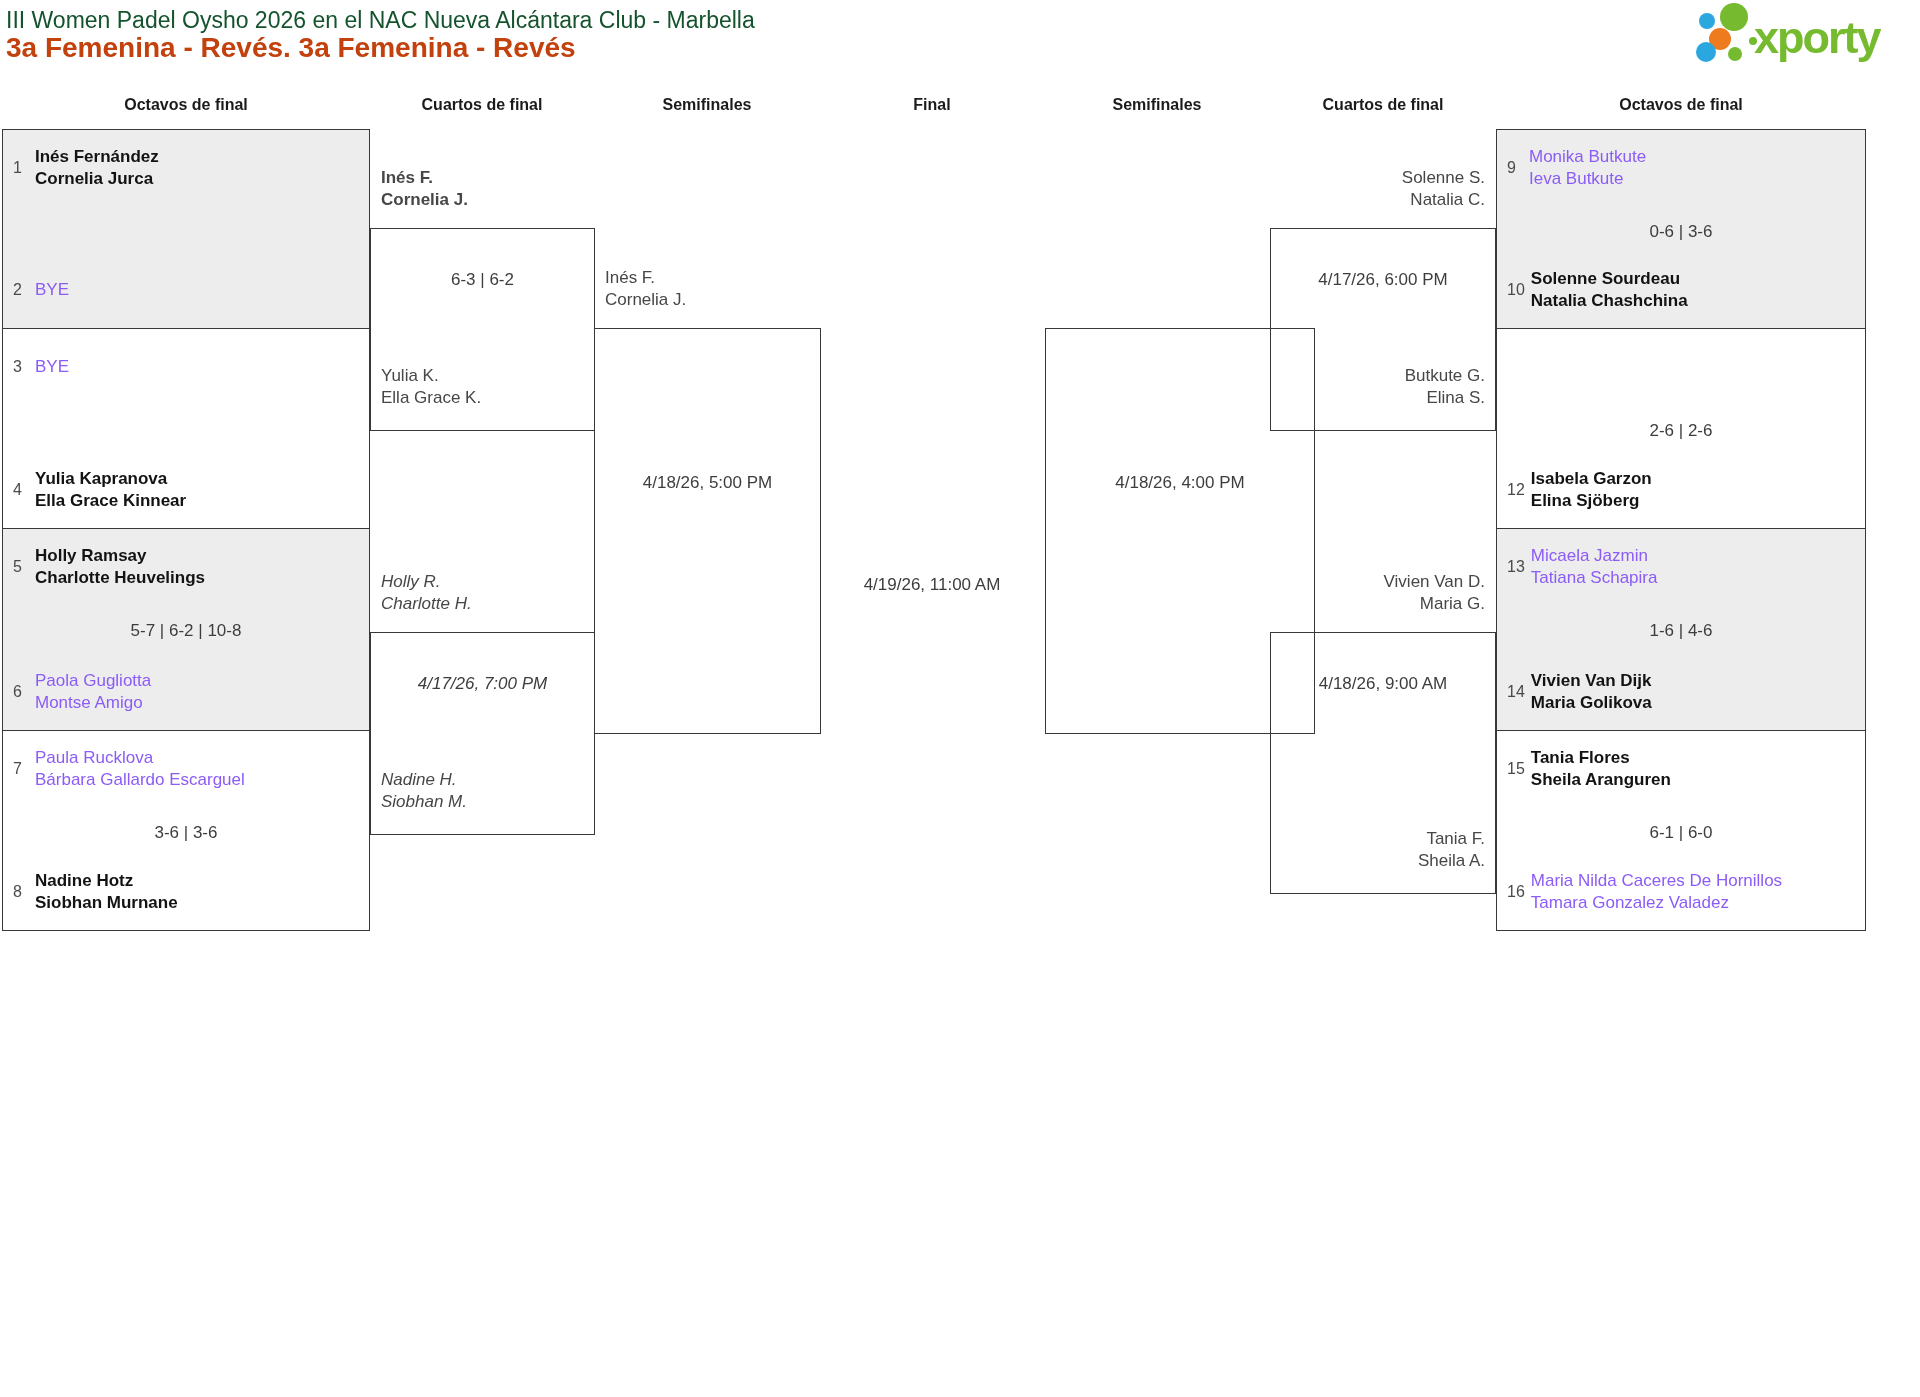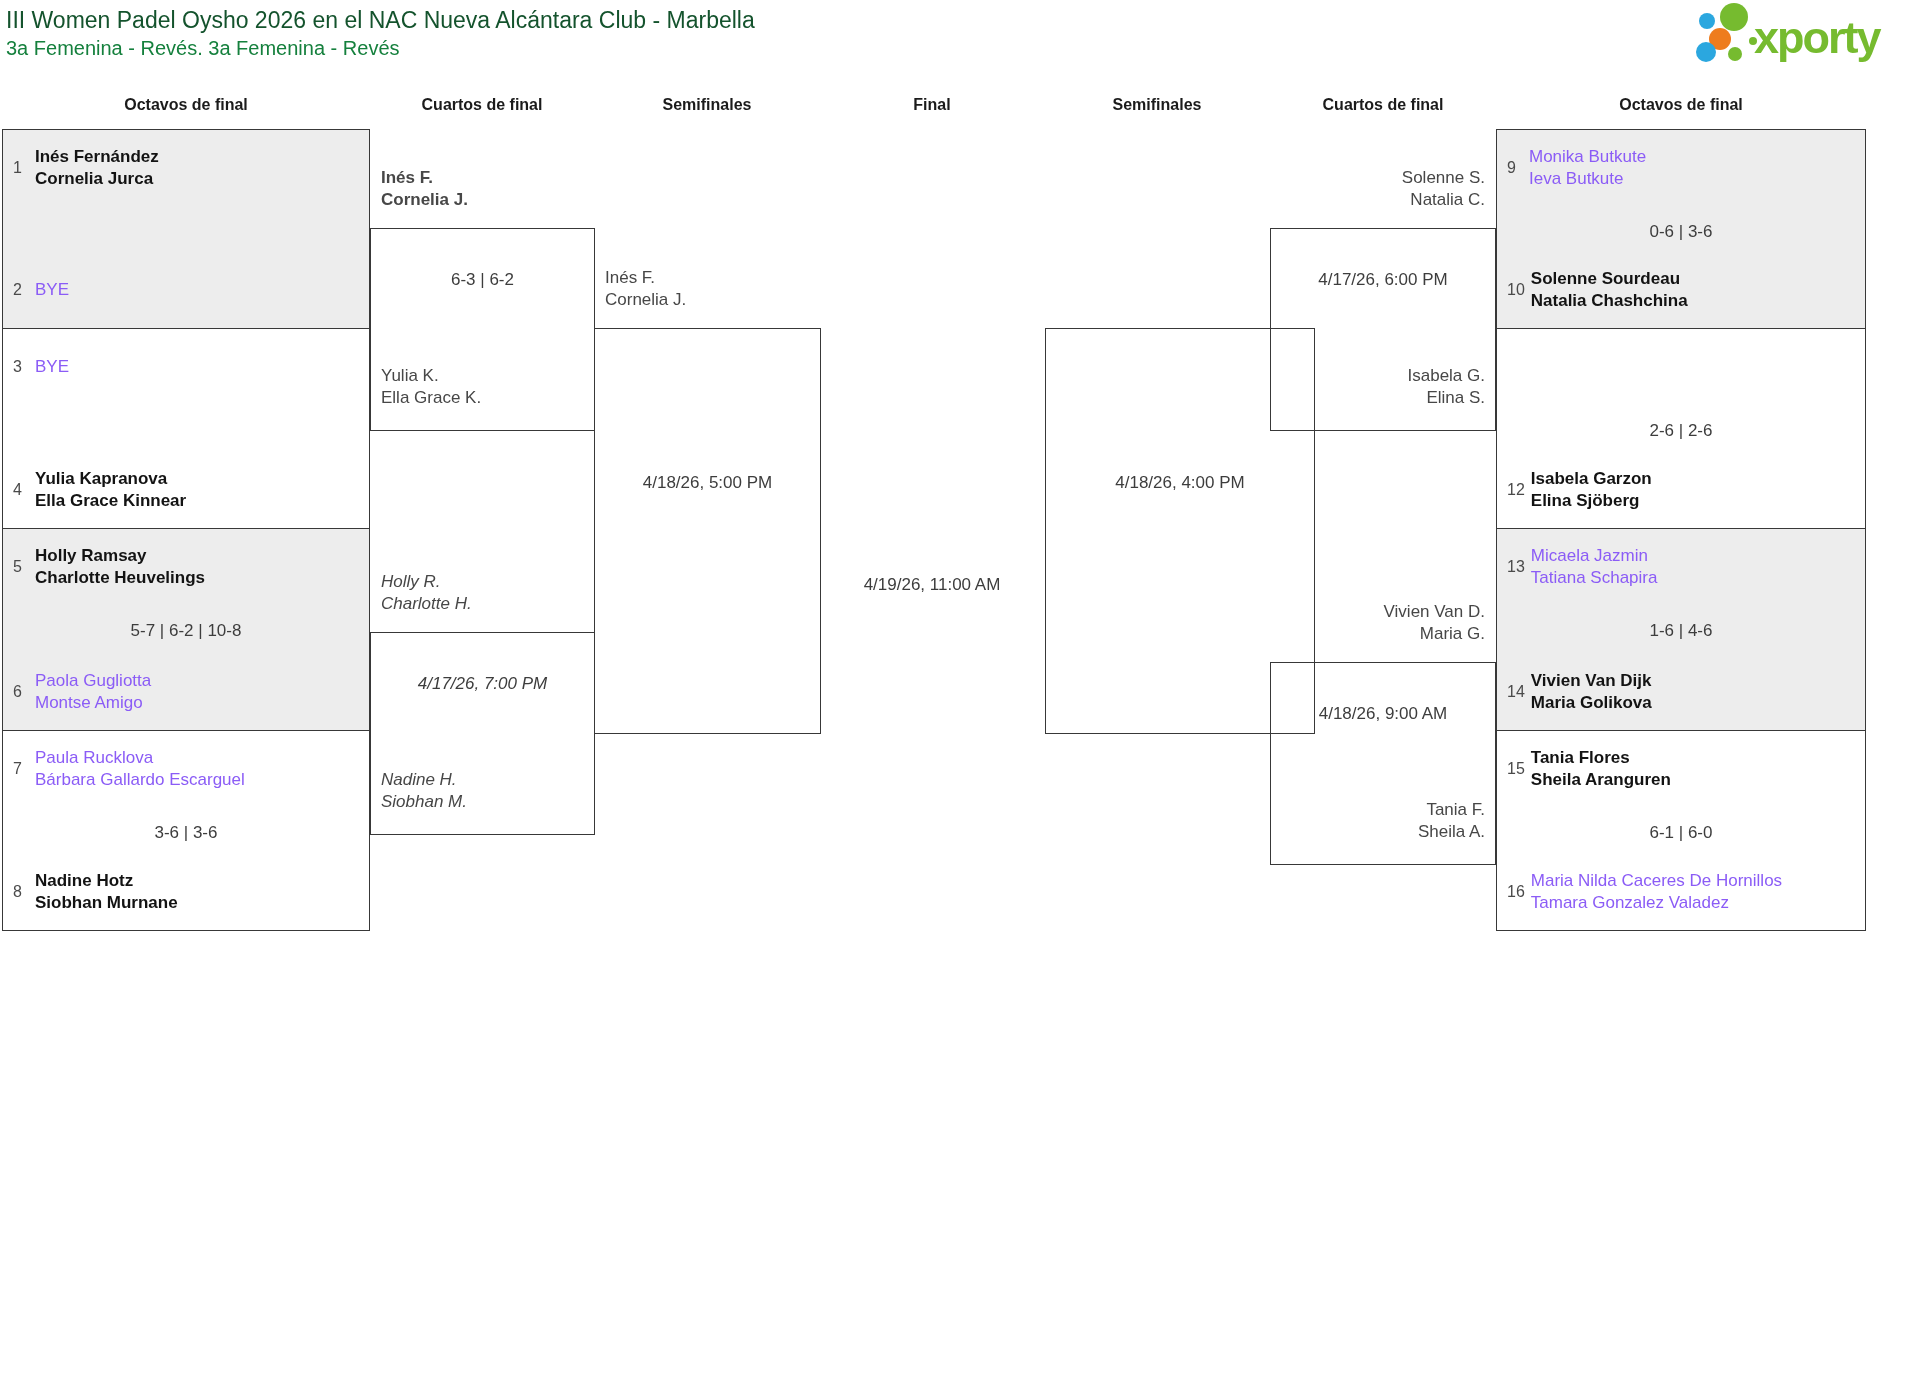--- a/index.html
+++ b/index.html
@@ -1,20 +1,20 @@
 <!DOCTYPE html>
 <html><head>
 <meta charset="utf-8">
 <style>
   html,body{margin:0;padding:0;background:#fff;}
   .page{position:relative;width:1920px;height:1397px;background:#fff;overflow:hidden;
         font-family:"Liberation Sans",sans-serif;color:#1c1c1c;}
 
   .title{position:absolute;left:6px;top:6px;font-size:23px;line-height:28px;font-weight:400;color:#14532d;white-space:nowrap;}
-  .subtitle{position:absolute;left:6px;top:34px;font-size:20px;line-height:28px;font-weight:400;color:#15803d;white-space:nowrap;}
+  .subtitle{position:absolute;left:6px;top:34px;font-size:28px;line-height:28px;font-weight:700;color:#c2410c;white-space:nowrap;}
 
   
   .logo{position:absolute;left:1694px;top:2px;width:220px;height:68px;cursor:pointer;}
   .dot{position:absolute;border-radius:50%;}
   .logo-word{position:absolute;left:60px;top:12px;font-size:45px;font-weight:700;letter-spacing:-2px;color:#76bb2f;line-height:48px;}
 
   .rlabel{position:absolute;top:96px;width:300px;text-align:center;font-size:16px;font-weight:700;color:#1b1b1b;}
 
   
   .obox{position:absolute;width:368px;border:1px solid #383838;background:#fff;box-sizing:border-box;}
@@ -243,26 +243,26 @@
     <div class="minfo deep">4/18/26, 4:00 PM</div>
   </div>
 
   <div class="rbox" style="left:1270px;top:228px;width:226px;height:203px;">
     <div class="adv t r">
       <span>Solenne S.</span>
       <span>Natalia C.</span>
     </div>
     <div class="minfo">4/17/26, 6:00 PM</div>
     <div class="adv bm r">
-      <span>Isabela G.</span>
+      <span>Butkute G.</span>
       <span>Elina S.</span>
     </div>
   </div>
 
-  <div class="rbox" style="left:1270px;top:632px;width:226px;height:203px;margin-top:30px;">
+  <div class="rbox" style="left:1270px;top:632px;width:226px;height:262px;">
     <div class="adv t r">
       <span>Vivien Van D.</span>
       <span>Maria G.</span>
     </div>
     <div class="minfo">4/18/26, 9:00 AM</div>
     <div class="adv bm r">
       <span>Tania F.</span>
       <span>Sheila A.</span>
     </div>
   </div>

